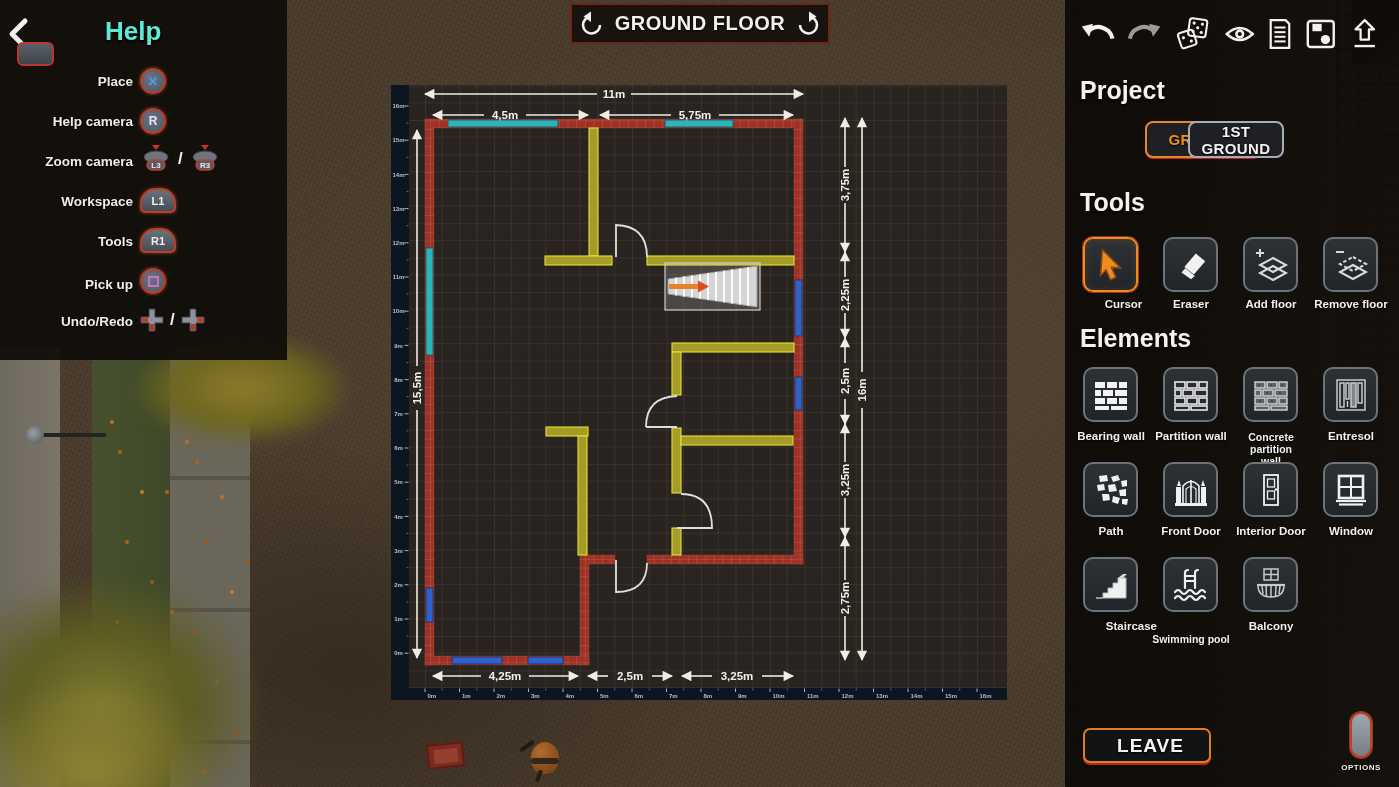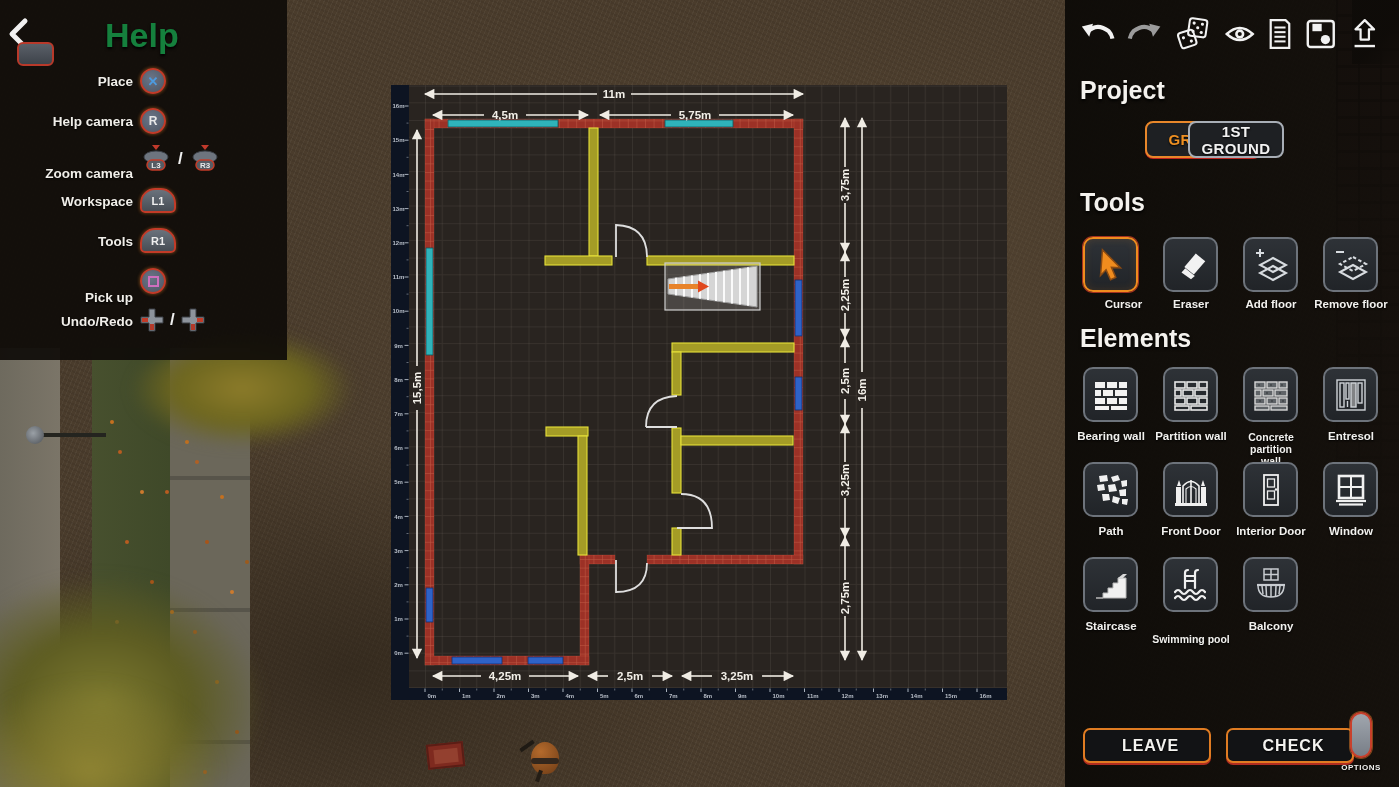--- a/index.html
+++ b/index.html
@@ -57,21 +57,21 @@
   .roof-corner{left:1352px;top:0;width:47px;height:64px;background:linear-gradient(135deg,#15100c 60%,rgba(20,14,10,.2));}
 
   
   .help-panel{left:0;top:0;width:287px;height:360px;background:rgba(15,12,9,.93);}
   .side-panel{left:1065px;top:0;width:334px;height:787px;background:linear-gradient(90deg,rgba(12,10,7,.95),rgba(14,11,8,.88));}
   .hdr-box{left:570px;top:3px;width:260px;height:41px;background:rgba(18,14,9,.88);
     border:2px solid #6e2419;display:flex;align-items:center;justify-content:center;gap:10px;}
   .hdr-title{color:#f3f1ec;font-size:20px;font-weight:700;letter-spacing:.5px;text-shadow:0 1px 2px #000;}
 
   h1.sect{margin:0;color:#f4f2ee;font-size:25px;font-weight:700;text-shadow:0 2px 3px rgba(0,0,0,.9);}
-  .help-title{left:105px;top:16px;color:#15803d;font-size:34px;font-weight:700;text-shadow:0 2px 3px #000;}
+  .help-title{left:105px;top:16px;color:#5eead4;font-size:26px;font-weight:700;text-shadow:0 2px 3px #000;}
 
   
   .hrow{display:flex;align-items:center;}
   .hlabel{position:absolute;right:154px;color:#f0eee9;font-size:13.5px;font-weight:700;text-shadow:0 1px 2px #000;white-space:nowrap;}
   .hicons{position:absolute;left:140px;display:flex;align-items:center;gap:6px;}
   .fbtn{width:26px;height:26px;border-radius:50%;background:radial-gradient(circle at 42% 38%,#6a7486,#4d5562);
     border:2px solid #c23b28;box-shadow:0 0 3px 1px rgba(235,130,40,.35);display:flex;align-items:center;justify-content:center;}
   .fbtn .x{color:#4d9be0;font-weight:700;font-size:13px;line-height:1;}
   .fbtn .r{color:#e8e8e8;font-weight:700;font-size:12px;line-height:1;}
   .fbtn .sq{width:11px;height:11px;border:2.5px solid #cf6fbe;}
@@ -88,21 +88,21 @@
     color:#f2f2f2;font-weight:700;font-size:15px;letter-spacing:.4px;display:flex;align-items:center;justify-content:center;
     font-family:"Liberation Sans",sans-serif;text-shadow:0 1px 2px #000;}
   .floor-btn.active{border-color:#e8872a;box-shadow:0 1px 0 0 #c0231e;color:#ef9022;}
   .tile{position:absolute;width:55px;height:55px;border-radius:10px;border:2px solid #6d737b;
     background:linear-gradient(#2e3237,#212428);display:flex;align-items:center;justify-content:center;}
   .tile.selected{border-color:#ef8c1e;box-shadow:0 0 0 1px #a33020, inset 0 0 8px rgba(240,140,30,.15);}
   .tile-label{position:absolute;width:92px;text-align:center;color:#f2f1ee;font-size:11.5px;font-weight:700;
     text-shadow:0 1px 2px #000;line-height:1.15;}
   .tile-label.small{font-size:10.5px;}
   .action-btn{position:absolute;height:35px;border-radius:7px;background:#121315;border:2px solid #e07c22;
-    box-shadow:0 2px 0 0 #b02c20;color:#f4f3f0;font-weight:700;font-size:16px;letter-spacing:1px;
+    box-shadow:0 2px 0 0 #b02c20;color:#f4f3f0;font-weight:700;font-size:19px;letter-spacing:1px;
     display:flex;align-items:center;justify-content:center;text-shadow:0 1px 2px #000;padding-left:13px;}
   .options-pill{left:1350px;top:712px;width:22px;height:46px;border-radius:12px;
     background:linear-gradient(#a0a6ae,#787e87);border:2px solid #c8402c;box-shadow:0 0 0 1px rgba(235,130,40,.5);}
   .options-label{left:1336px;top:763px;width:50px;text-align:center;color:#f2f1ee;font-size:8px;font-weight:700;
     letter-spacing:.5px;text-shadow:0 1px 2px #000;}
   .topbar-icons{left:1080px;top:12px;width:300px;height:44px;display:flex;align-items:center;gap:12px;}
 
   svg text{font-family:"Liberation Sans",sans-serif;}
   .mtxt{font-size:11.5px;font-weight:700;fill:#f2efe8;}
   .ruler-txt{font-size:6px;font-weight:700;fill:#b9bfc9;}
@@ -360,20 +360,31 @@
       <text class="mtxt" transform="translate(849,185) rotate(-90)">3,75m</text>
       <text class="mtxt" transform="translate(849,295) rotate(-90)">2,25m</text>
       <text class="mtxt" transform="translate(849,381) rotate(-90)">2,5m</text>
       <text class="mtxt" transform="translate(849,480) rotate(-90)">3,25m</text>
       <text class="mtxt" transform="translate(849,598) rotate(-90)">2,75m</text>
       <text class="mtxt" transform="translate(866,390) rotate(-90)">16m</text>
       <text class="mtxt" transform="translate(421,388) rotate(-90)">15,5m</text>
     </g>
   </svg>
 
+  <div class="abs hdr-box">
+    <svg width="26" height="26" viewBox="0 0 26 26">
+      <path d="M21,14 A8.5,8.5 0 1 1 12,5.5" fill="none" stroke="#f2f2f2" stroke-width="2.6"></path>
+      <polygon points="12,0.5 12,11 4.5,5.5" fill="#f2f2f2"></polygon>
+    </svg>
+    <span class="hdr-title">GROUND FLOOR</span>
+    <svg width="26" height="26" viewBox="0 0 26 26">
+      <path d="M5,14 A8.5,8.5 0 1 0 14,5.5" fill="none" stroke="#f2f2f2" stroke-width="2.6"></path>
+      <polygon points="14,0.5 14,11 21.5,5.5" fill="#f2f2f2"></polygon>
+    </svg>
+  </div>
 
   <div class="abs help-panel">
     <svg class="abs back-chev" width="24" height="34" viewBox="0 0 24 34">
       <polyline points="19,4 6,17 19,30" fill="none" stroke="#f0f0f0" stroke-width="5" stroke-linecap="round" stroke-linejoin="round"></polyline>
     </svg>
     <div class="abs touchpad"></div>
     <div class="abs help-title">Help</div>
 
     <div class="hrow">
       <span class="hlabel" style="top:74px;">Place</span>
@@ -385,21 +396,21 @@
     </div>
     <div class="hrow">
       <span class="hlabel" style="top:114px;">Help camera</span>
       <span class="hicons" style="top:108px;">
         <span class="fbtn">
             <span class="r">R</span>
           </span>
       </span>
     </div>
     <div class="hrow">
-      <span class="hlabel" style="top:154px;margin-top:12px;">Zoom camera</span>
+      <span class="hlabel" style="top:154px;">Zoom camera</span>
       <span class="hicons" style="top:144px;">
         <svg width="32" height="30" viewBox="0 0 32 30">
           <polygon points="12,1 20,1 16,6" fill="#c0392b"></polygon>
           <ellipse cx="16" cy="13" rx="12" ry="6" fill="#6d747e" stroke="#3c4148"></ellipse>
           <rect x="7" y="16" width="18" height="10" rx="5" fill="#565c64" stroke="#c23b28" stroke-width="1.5"></rect>
           <text x="16" y="24" text-anchor="middle" font-size="8" font-weight="700" fill="#e8e8e8">L3</text>
         </svg>
         <span class="slash">/</span>
         <svg width="32" height="30" viewBox="0 0 32 30">
           <polygon points="12,1 20,1 16,6" fill="#c0392b"></polygon>
@@ -419,21 +430,21 @@
     </div>
     <div class="hrow">
       <span class="hlabel" style="top:234px;">Tools</span>
       <span class="hicons" style="top:228px;">
         <span class="shoulder">
             <span>R1</span>
           </span>
       </span>
     </div>
     <div class="hrow">
-      <span class="hlabel" style="top:290px;">Pick up</span>
+      <span class="hlabel" style="top:277px;">Pick up</span>
       <span class="hicons" style="top:268px;">
         <span class="fbtn">
             <span class="sq"></span>
           </span>
       </span>
     </div>
     <div class="hrow">
       <span class="hlabel" style="top:314px;">Undo/Redo</span>
       <span class="hicons" style="top:308px;">
         <svg width="24" height="24" viewBox="0 0 24 24">
@@ -707,22 +718,21 @@
         <line x1="6" y1="20" x2="34" y2="20" stroke-width="2.2"></line>
         <path d="M7,20 Q7,32 20,32 M33,20 Q33,32 20,32"></path>
         <line x1="11" y1="21" x2="12" y2="29"></line>
           <line x1="15" y1="21" x2="15.5" y2="31"></line>
         <line x1="20" y1="21" x2="20" y2="32"></line>
           <line x1="25" y1="21" x2="24.5" y2="31"></line>
         <line x1="29" y1="21" x2="28" y2="29"></line>
       </g>
     </svg>
   </div>
-  <div class="tile-label" style="left:1065px;top:620px;">Staircase</div>
+  <div class="tile-label" style="left:1065px;top:620px;text-align:right;">Staircase</div>
   <div class="tile-label small" style="left:1145px;top:621px;margin-top:12px;">Swimming pool</div>
   <div class="tile-label" style="left:1225px;top:620px;">Balcony</div>
 
   <button class="action-btn" style="left:1083px;top:728px;width:128px;">LEAVE</button>
-  <button class="action-btn" style="left:1226px;top:728px;width:128px;">CHECK</button>
   <div class="abs options-pill"></div>
   <div class="abs options-label">OPTIONS</div>
 
 </div>
 
 </body></html>

